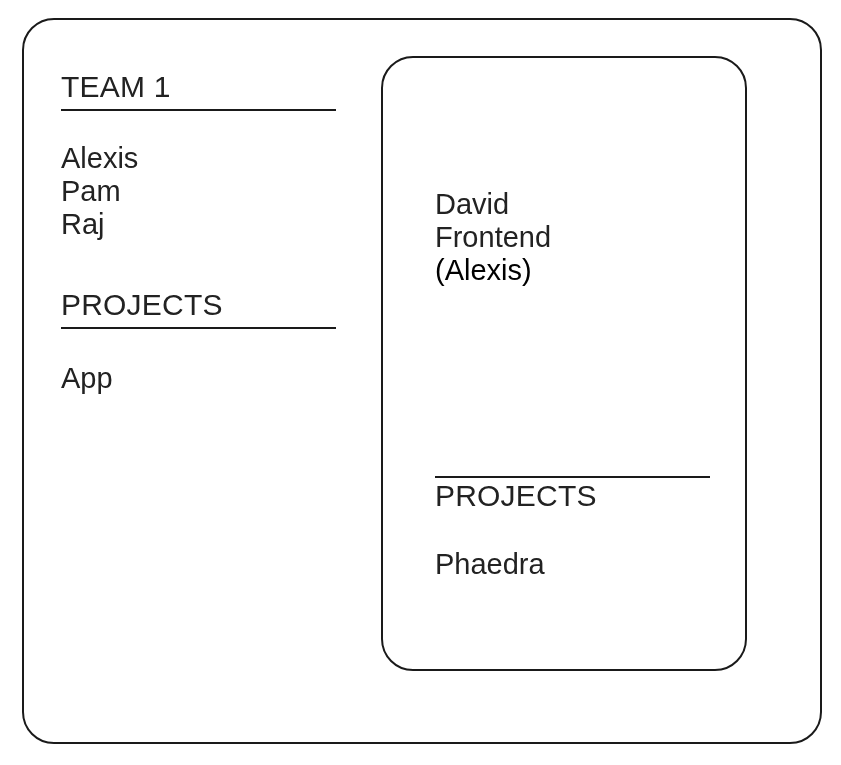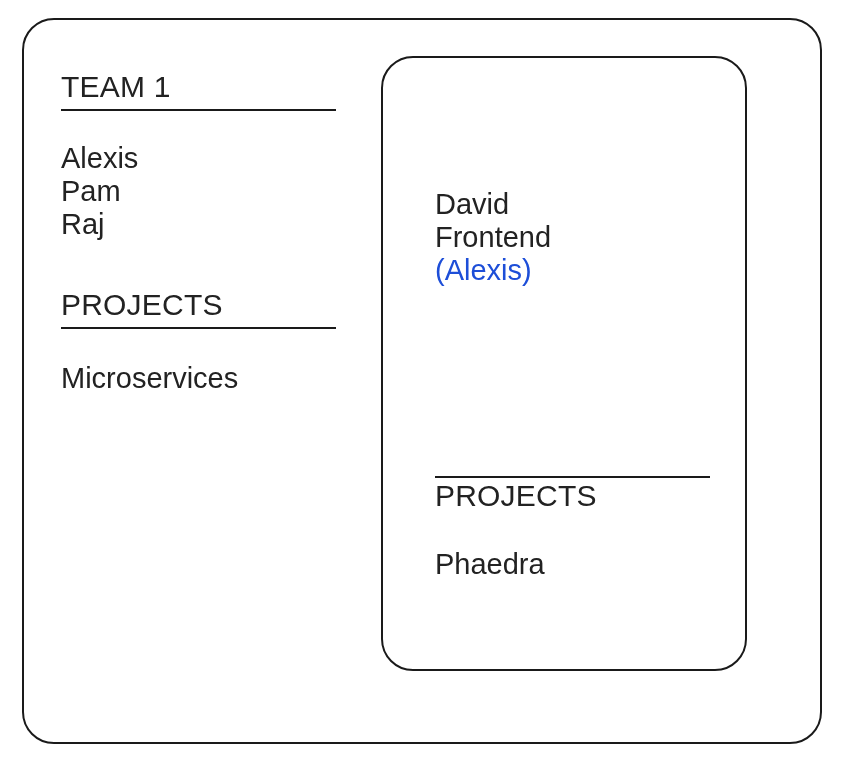--- a/index.html
+++ b/index.html
@@ -79,21 +79,21 @@
 
   .list li {
     font-size: 29px;
     line-height: 33px;
     color: #222222;
     font-weight: 400;
     white-space: nowrap;
   }
 
   .list li.inherited {
-    color: #1d4ed8;
+    color: #000000;
   }
 
   
   #team-heading-wrap { left: 61px; top: 70px; }
   #team-members      { left: 61px; top: 142px; }
   #team-projects-wrap{ left: 61px; top: 288px; }
   #team-projects     { left: 61px; top: 362px; }
 
   
   #subteam-heading-wrap { left: 435px; top: 108px; }
@@ -120,21 +120,21 @@
     <li>Pam</li>
     <li>Raj</li>
   </ul>
 
   <div class="section" id="team-projects-wrap">
     <div class="heading">PROJECTS</div>
     <div class="rule rule-below"></div>
   </div>
 
   <ul class="list section" id="team-projects">
-    <li>Microservices</li>
+    <li>App</li>
   </ul>
 
 
   <ul class="list section" id="subteam-members">
     <li>David</li>
     <li>Frontend</li>
     <li class="inherited">(Alexis)</li>
   </ul>
 
   <div class="section" id="subteam-projects-wrap">

